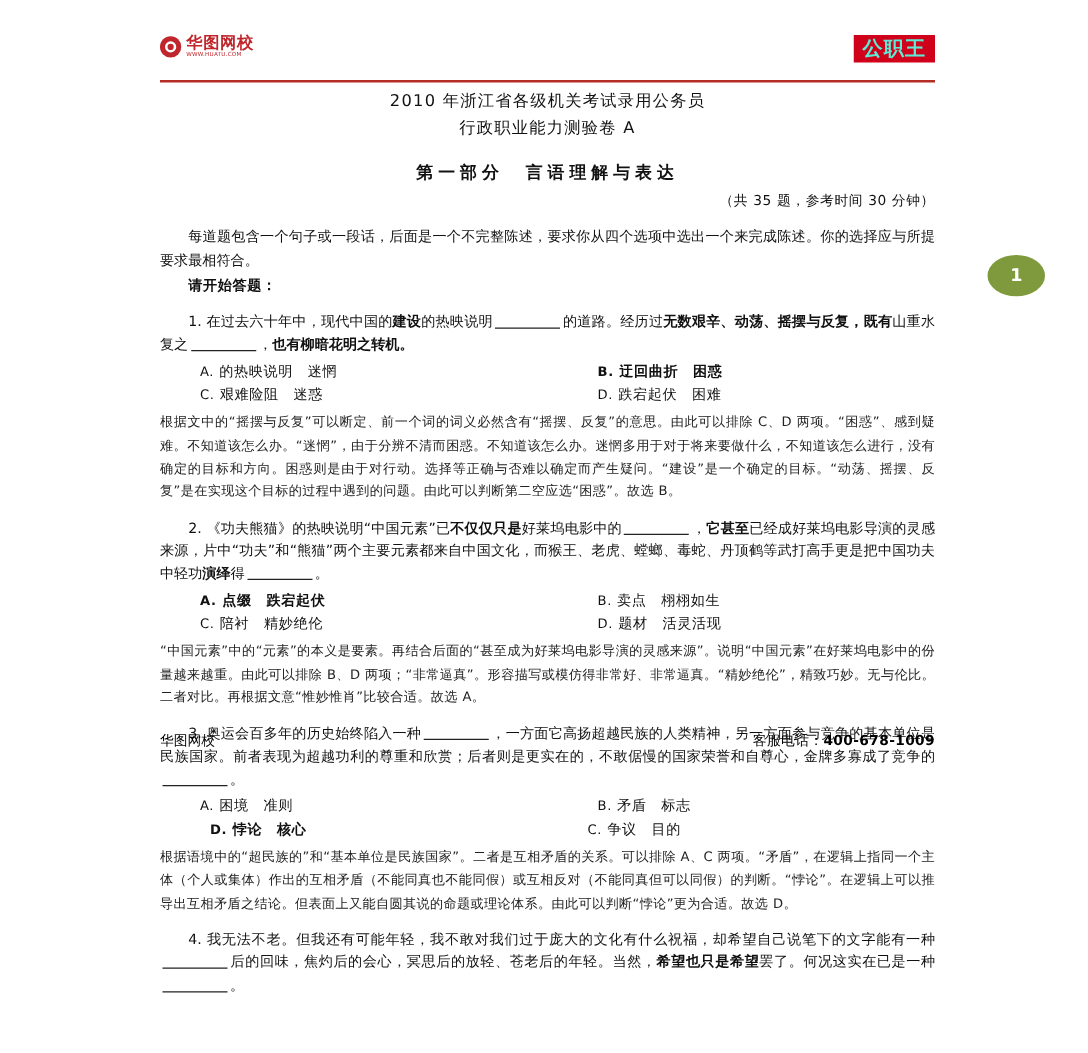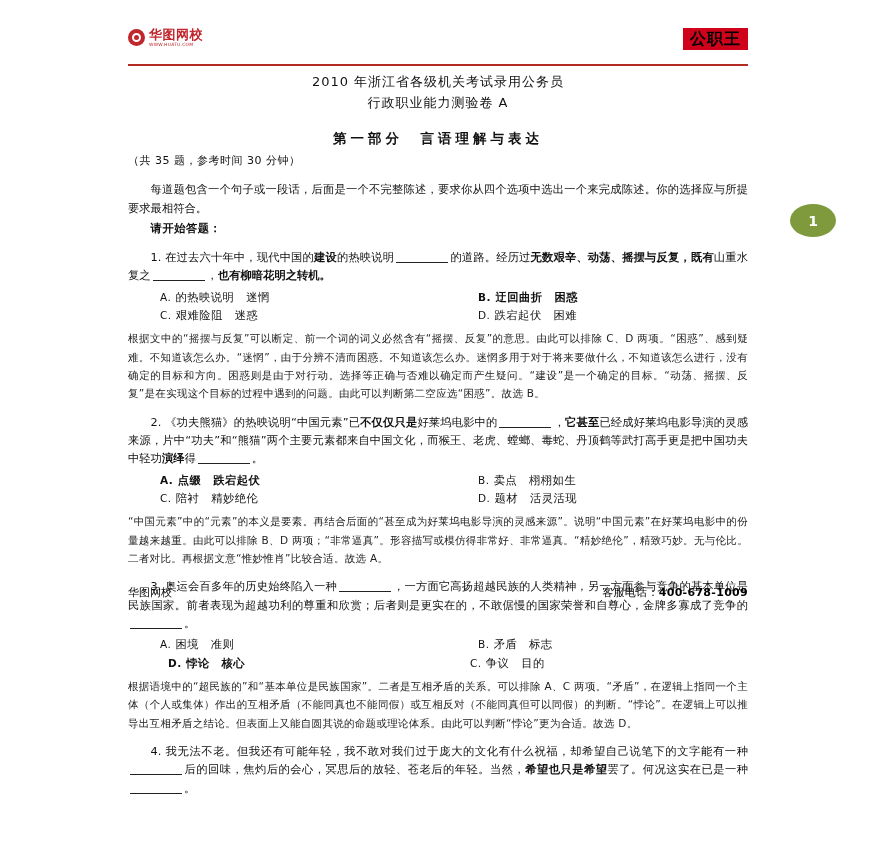--- a/index.html
+++ b/index.html
@@ -69,21 +69,21 @@
     letter-spacing: 0.5px;
   }
   .logo-sub {
     font-size: 4.5px;
     color: #c0272d;
     letter-spacing: 0.2px;
     margin-top: 2px;
   }
   .logo-right {
     background: #d0021b;
-    color: #000000;
+    color: #5eead4;
     font-size: 16px;
     font-weight: bold;
     padding: 1px 7px 2px 7px;
     letter-spacing: 1px;
     line-height: 1.2;
   }
   
   .doc {
     position: absolute;
     top: 72px;
@@ -100,21 +100,21 @@
     line-height: 1.6;
   }
   .section-title {
     text-align: center;
     font-weight: bold;
     font-size: 13.5px;
     letter-spacing: 4px;
     margin-top: 14px;
   }
   .section-sub {
-    text-align: left;
+    text-align: right;
     font-size: 11px;
     margin-top: 3px;
     letter-spacing: 0.5px;
   }
   .para {
     margin-top: 11px;
     text-indent: 2em;
     text-align: justify;
   }
   .bold { font-weight: bold; }

